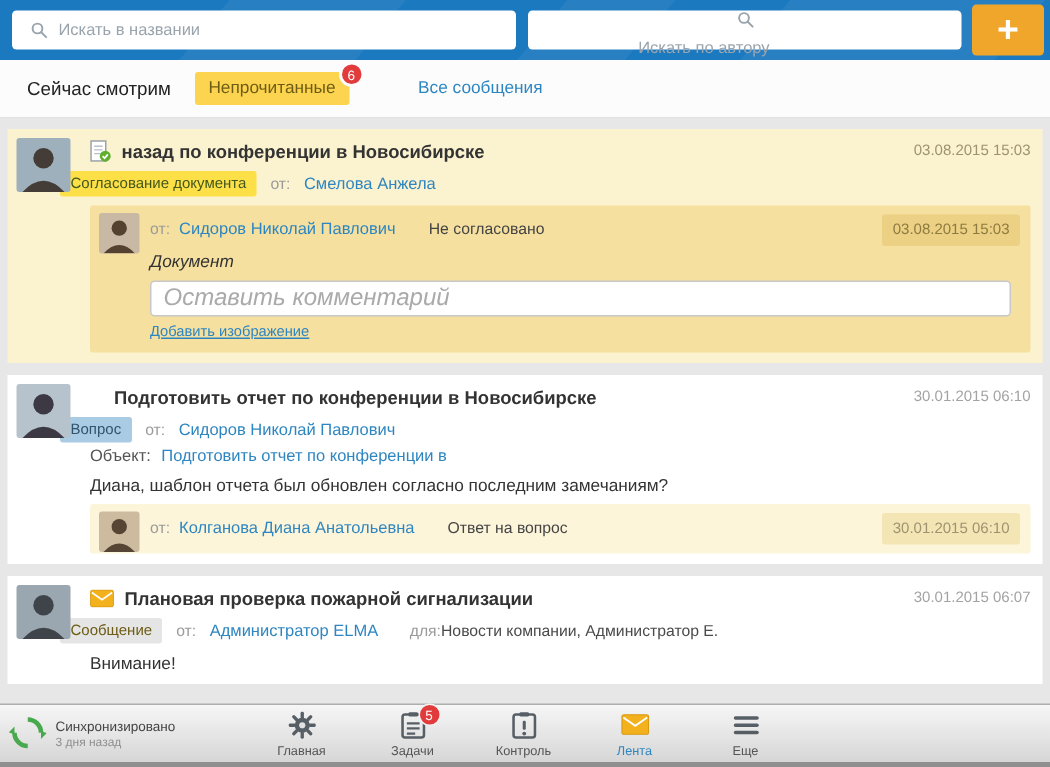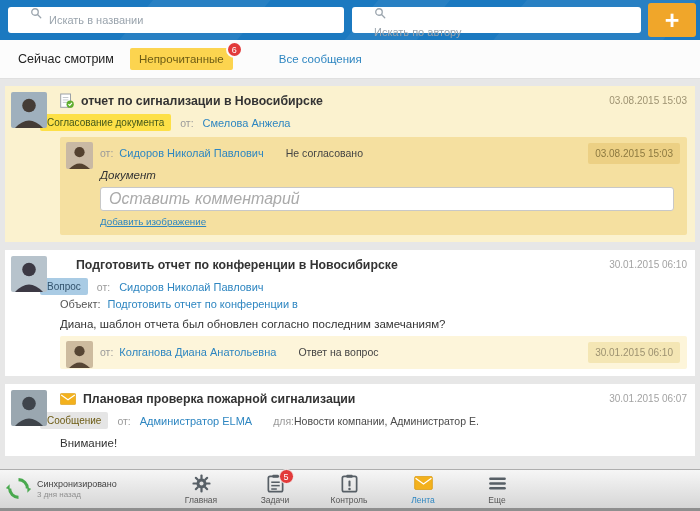--- a/index.html
+++ b/index.html
@@ -7,21 +7,21 @@
     font-family:"Liberation Sans","DejaVu Sans",sans-serif;position:relative;}
   a{cursor:pointer;}
 
   
   .topbar{position:absolute;left:0;top:0;width:700px;height:40px;background:#1b79c0;overflow:hidden;}
   .streak{position:absolute;background:rgba(255,255,255,.06);}
   .s1{width:90px;height:220px;left:150px;top:-90px;transform:rotate(40deg);}
   .s2{width:55px;height:220px;left:370px;top:-90px;transform:rotate(40deg);}
   .s3{width:130px;height:240px;left:530px;top:-100px;transform:rotate(40deg);}
   .searchbox{position:absolute;top:7px;height:26px;background:#fff;border-radius:3px;
-    display:flex;padding:0 22px;gap:7px;}
+    display:flex;align-items:center;padding:0 12px;gap:7px;}
   .search-title{left:8px;width:336px;}
   .search-author{left:352px;width:289px;flex-direction:column;}
   .searchbox input{flex:1;border:0;outline:0;background:transparent;font-size:11px;color:#333;font-family:inherit;}
   .searchbox input::placeholder{color:#9aa4ad;}
   .add-btn{position:absolute;right:4px;top:3px;width:48px;height:34px;border:0;border-radius:3px;
     background:#f0a62a;color:#fff;font-size:25px;font-weight:bold;line-height:32px;text-align:center;
     cursor:pointer;font-family:inherit;padding:0;}
 
   
   .filterbar{position:absolute;left:0;top:40px;width:700px;height:39px;background:#fcfcfc;
@@ -148,21 +148,21 @@
       <span style="display:inline-flex;">
         <svg width="14" height="16" viewBox="0 0 20 22">
             <rect x="1" y="1" width="14" height="19" fill="#fff" stroke="#9aa0a6" stroke-width="1.4"></rect>
             <line x1="4" y1="6" x2="12" y2="6" stroke="#b9bfc4" stroke-width="1.2"></line>
             <line x1="4" y1="9.5" x2="12" y2="9.5" stroke="#b9bfc4" stroke-width="1.2"></line>
             <line x1="4" y1="13" x2="10" y2="13" stroke="#b9bfc4" stroke-width="1.2"></line>
             <circle cx="14.5" cy="15.5" r="5.2" fill="#5fae2e"></circle>
             <path d="M12 15.5 l1.9 1.9 l3.1 -3.6" stroke="#fff" stroke-width="1.7" fill="none"></path>
           </svg>
       </span>
-      <span class="ctitle">отчет по сигнализации в Новосибирске</span>
+      <span class="ctitle">назад по конференции в Новосибирске</span>
       <span class="cdate">03.08.2015 15:03</span>
     </div>
     <div class="crow">
       <span class="badge badge-green">Согласование документа</span>
       <span class="muted">от:</span>
       <a class="link">Смелова Анжела</a>
     </div>
     <div class="nested nested1">
       <span class="avatar av-sm t2">
         <svg viewBox="0 0 36 36">

